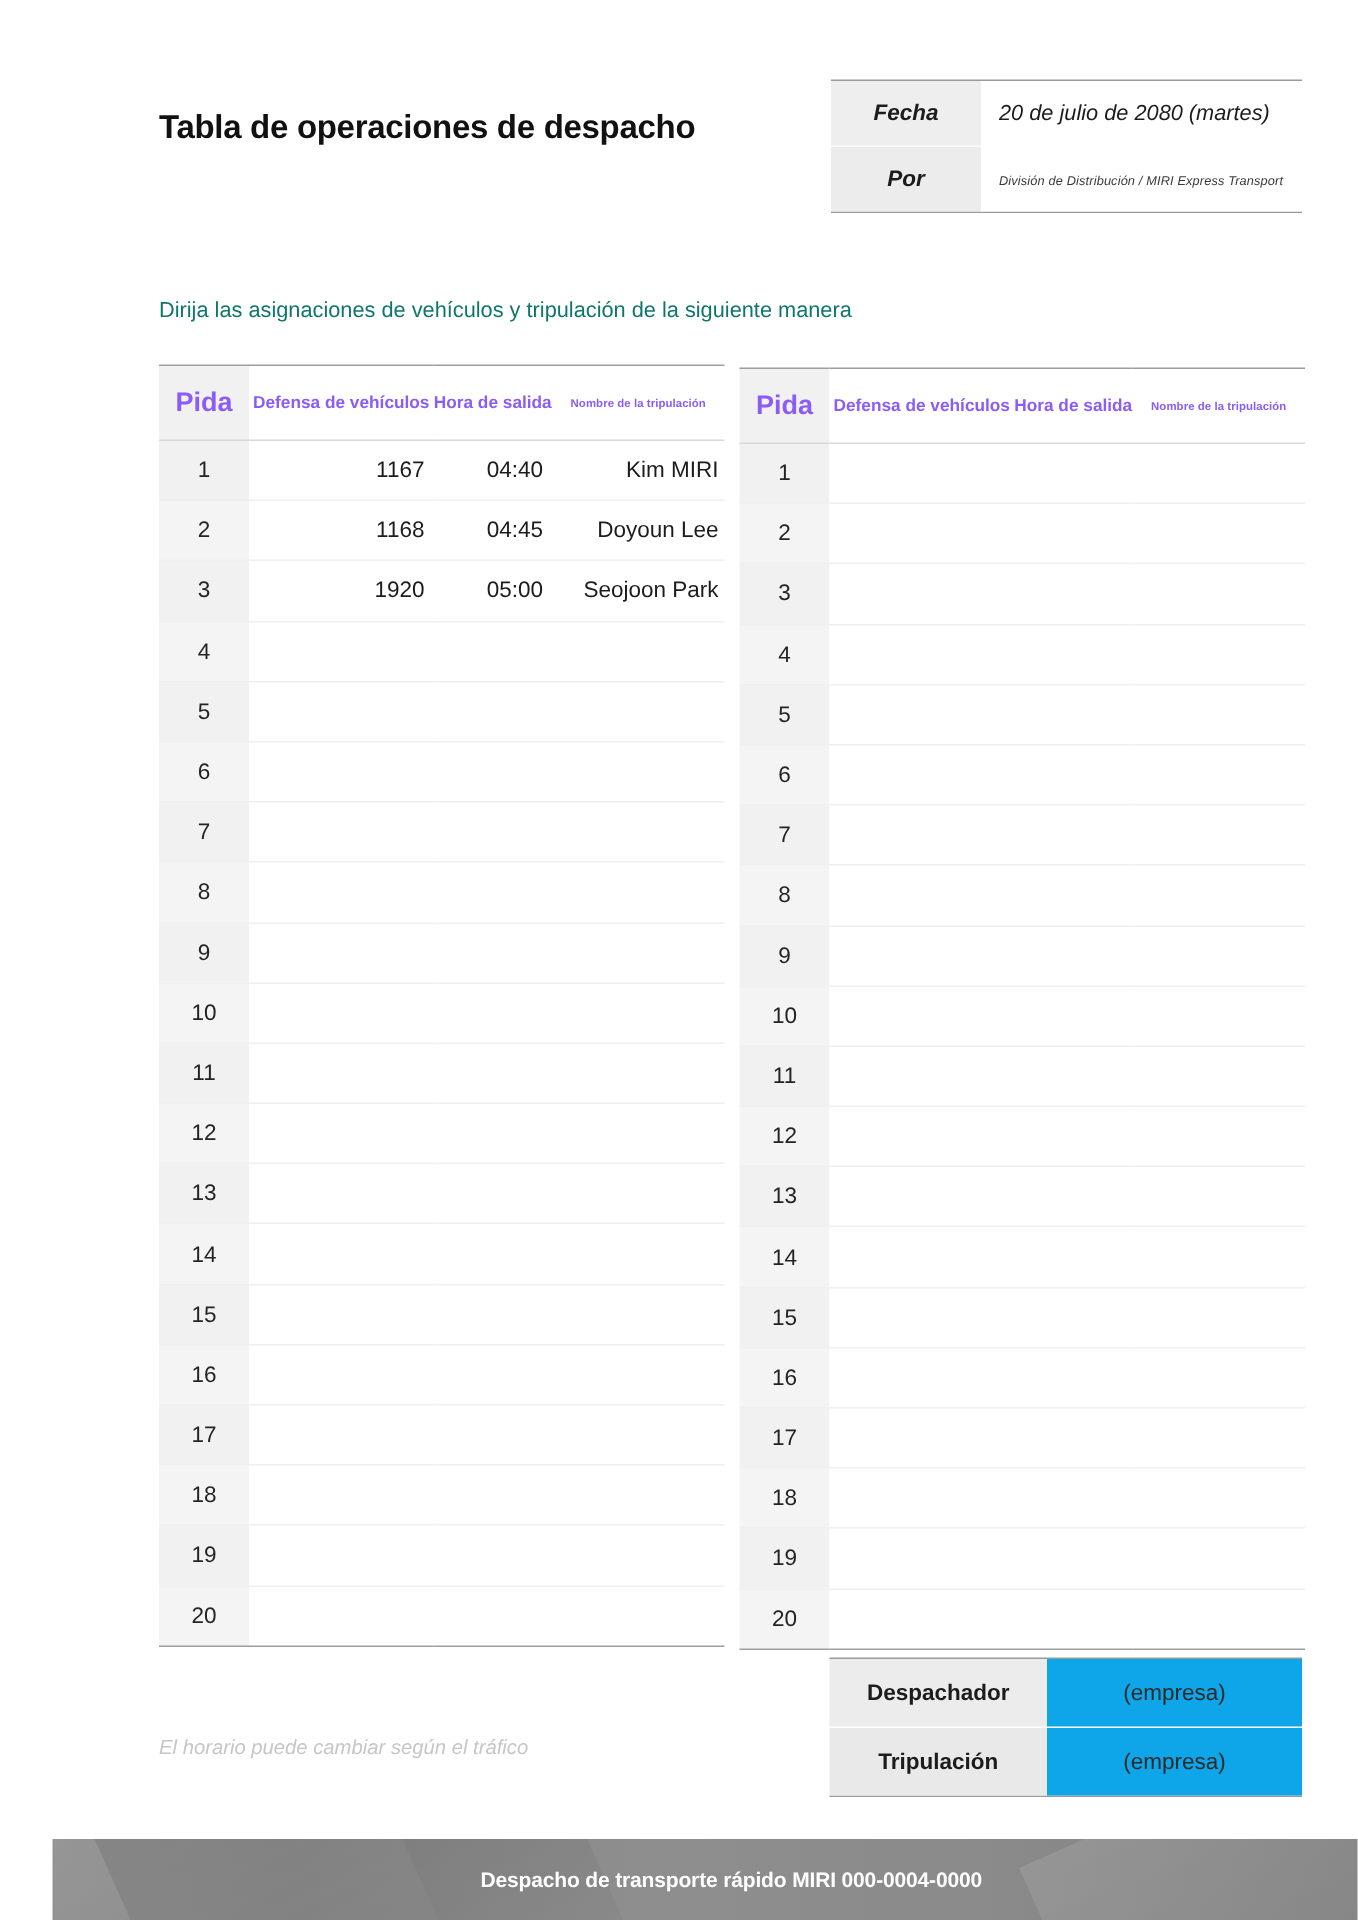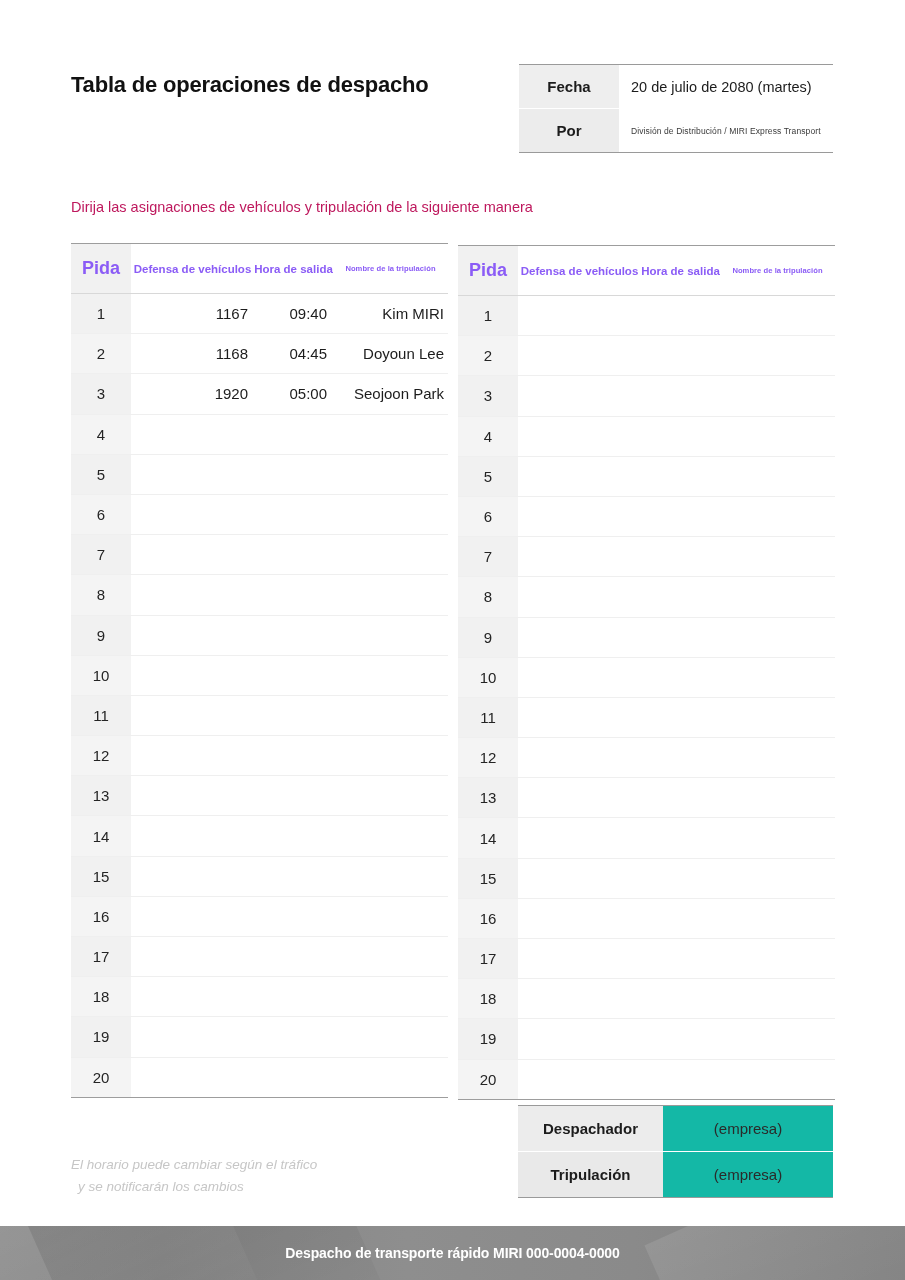--- a/index.html
+++ b/index.html
@@ -14,42 +14,44 @@
     overflow: hidden;
     font-family: "Liberation Sans", sans-serif;
     color: #1a1a1a;
     -webkit-font-smoothing: antialiased;
   }
 
   .page {
     position: absolute;
     inset: 0;
     background: #ffffff;
+    margin-left: 35px;
   }
 
   
   .doc-title {
     position: absolute;
     left: 71px;
     top: 72px;
     font-size: 22px;
     font-weight: bold;
     letter-spacing: -0.2px;
     color: #111111;
     white-space: nowrap;
   }
 
   
   .meta-box {
     position: absolute;
     left: 519px;
-    top: 64px;
+    top: 53px;
     width: 314px;
     border-top: 1.5px solid #9a9a9a;
     border-bottom: 1.5px solid #9a9a9a;
+    font-style: italic;
   }
   .meta-row {
     display: flex;
     align-items: stretch;
     height: 43px;
   }
   .meta-row + .meta-row {
     border-top: 1px solid #ffffff;
   }
   .meta-label {
@@ -83,21 +85,21 @@
     color: #3a3a3a;
     letter-spacing: 0.1px;
   }
 
   
   .instruction {
     position: absolute;
     left: 71px;
     top: 199px;
     font-size: 14.5px;
-    color: #be185d;
+    color: #0f766e;
     white-space: nowrap;
   }
 
   
   .grid {
     position: absolute;
     top: 243px;
   }
   .grid.left  { left: 71px;  width: 377px; }
   .grid.right { left: 458px; width: 376px; top: 245px; }
@@ -204,21 +206,21 @@
     box-sizing: border-box;
   }
   .sign-row.second .sign-label { background: #e9e9e9; }
   .sign-value {
     flex: 1;
     display: flex;
     align-items: center;
     justify-content: center;
     font-size: 15px;
     color: #2a2a2a;
-    background: #14b8a6;
+    background: #0ea5e9;
   }
 
   
   .footer {
     position: absolute;
     left: 0;
     top: 1226px;
     width: 905px;
     height: 54px;
     overflow: hidden;
@@ -293,21 +295,21 @@
           <th class="hdr-cell no">Pida</th>
           <th class="hdr-cell veh">Defensa de vehículos</th>
           <th class="hdr-cell time">Hora de salida</th>
           <th class="hdr-cell crew">Nombre de la tripulación</th>
         </tr>
       </thead>
       <tbody>
           <tr>
             <td class="row-cell no">1</td>
             <td class="row-cell veh">1167</td>
-            <td class="row-cell time">09:40</td>
+            <td class="row-cell time">04:40</td>
             <td class="row-cell crew">Kim MIRI</td>
           </tr>
           <tr class="alt">
             <td class="row-cell no">2</td>
             <td class="row-cell veh">1168</td>
             <td class="row-cell time">04:45</td>
             <td class="row-cell crew">Doyoun Lee</td>
           </tr>
           <tr>
             <td class="row-cell no">3</td>
@@ -557,21 +559,20 @@
             <td class="row-cell veh"></td>
             <td class="row-cell time"></td>
             <td class="row-cell crew"></td>
           </tr>
         </tbody>
     </table>
   </div>
 
   <div class="footnote">
     <div class="ln1">El horario puede cambiar según el tráfico</div>
-    <div class="ln2"> y se notificarán los cambios</div>
   </div>
 
   <div class="sign-box">
     <div class="sign-row">
       <div class="sign-label">Despachador</div>
       <div class="sign-value">(empresa)</div>
     </div>
     <div class="sign-row second">
       <div class="sign-label">Tripulación</div>
       <div class="sign-value">(empresa)</div>

